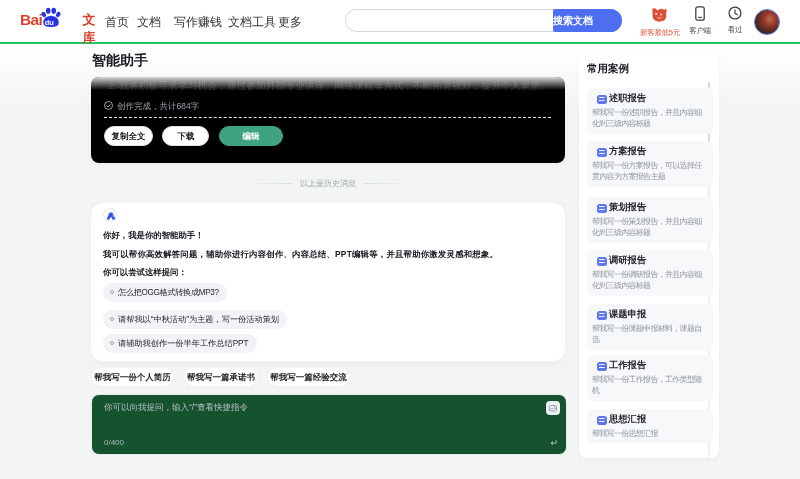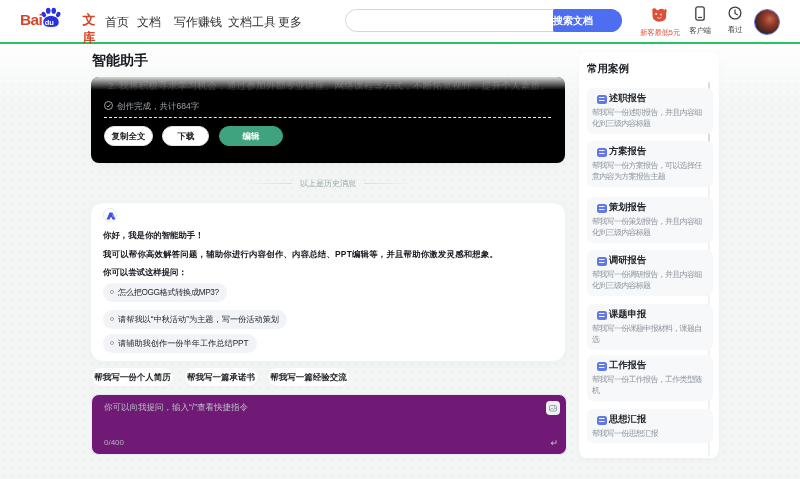--- a/index.html
+++ b/index.html
@@ -37,21 +37,21 @@
 .divider .ln.r{background:linear-gradient(90deg,#d5dfdb,transparent);}
 
 .bubble{position:absolute;left:91px;top:203px;width:474px;height:158px;background:#fff;border-radius:12px;z-index:1;box-shadow:0 2px 8px rgba(40,60,50,0.03);}
 .avatar{position:absolute;left:12px;top:5px;width:14px;height:14px;border-radius:50%;background:#fff;border:1px solid #e3e9f2;}
 .chatline{position:absolute;left:12px;font-size:8.4px;font-weight:bold;color:#16191f;white-space:nowrap;}
 .pill{position:absolute;left:12px;height:19px;line-height:19px;background:#f1f3f7;border-radius:10px;font-size:8.2px;font-weight:500;color:#23262b;padding:0 8px 0 7px;white-space:nowrap;}
 .pill .o{display:inline-block;width:4px;height:4px;border:1px solid #99a1aa;border-radius:50%;margin-right:4px;vertical-align:1px;background:#fff;}
 
 .chip{position:absolute;top:368px;height:18px;line-height:18px;background:#fff;border-radius:9px;font-size:8.5px;font-weight:bold;color:#23262b;text-align:center;z-index:1;box-shadow:0 1px 2px rgba(0,0,0,0.02);}
 
-.inputbox{position:absolute;left:91px;top:394px;width:476px;height:61px;background:#701a75;border:1px solid #e7eaee;border-radius:8px;z-index:1;}
+.inputbox{position:absolute;left:91px;top:394px;width:476px;height:61px;background:#14532d;border:1px solid #e7eaee;border-radius:8px;z-index:1;}
 .ph{position:absolute;left:12px;top:7px;font-size:8.5px;color:#b9c0c8;}
 .imgicon{position:absolute;right:6px;top:6px;width:14px;height:14px;background:#eef1f4;border-radius:4px;}
 .count{position:absolute;left:12px;bottom:7px;font-size:8px;color:#b2b9c0;}
 .enter{position:absolute;right:8px;bottom:6px;font-size:9px;color:#c3c9cf;}
 
 .side{position:absolute;left:579px;top:52px;width:140px;height:406px;background:#fff;border-radius:8px;box-shadow:0 1px 5px rgba(0,0,0,0.03);z-index:1;}
 .side h2{position:absolute;left:8px;top:10px;font-size:10.5px;font-weight:bold;color:#16191f;}
 .sitem{position:absolute;left:8px;width:126px;background:#f6f8fa;border-radius:6px;padding:5px 5px 4px 5px;}
 .sitem .tt{font-size:9.3px;font-weight:bold;color:#23262b;margin-left:17px;line-height:11px;}
 .sitem .ic{position:absolute;left:10px;top:7px;width:9.5px;height:9px;border-radius:2.5px;background:#6277e9;background-image:linear-gradient(180deg,transparent 2.5px,rgba(255,255,255,0.9) 2.5px,rgba(255,255,255,0.9) 3.5px,transparent 3.5px,transparent 5px,rgba(255,255,255,0.9) 5px,rgba(255,255,255,0.9) 6px,transparent 6px);background-size:5.5px 100%;background-repeat:no-repeat;background-position:2px 0;}

